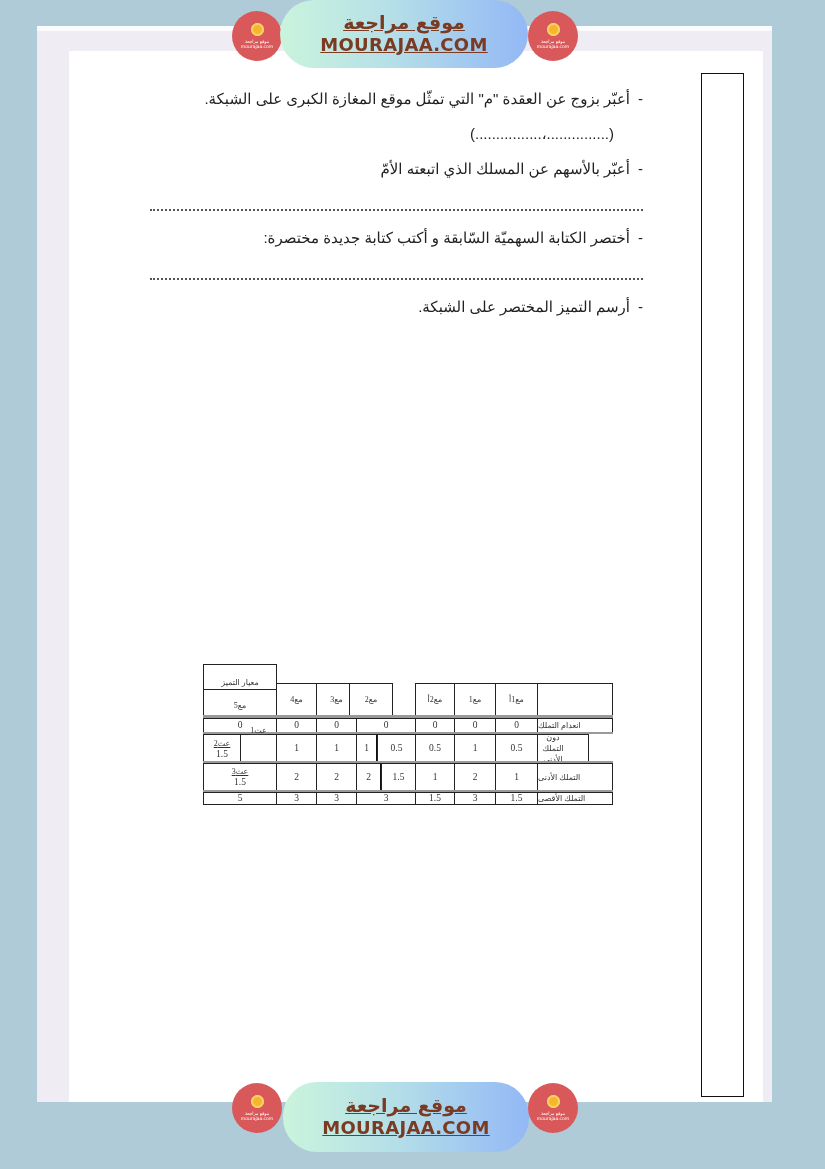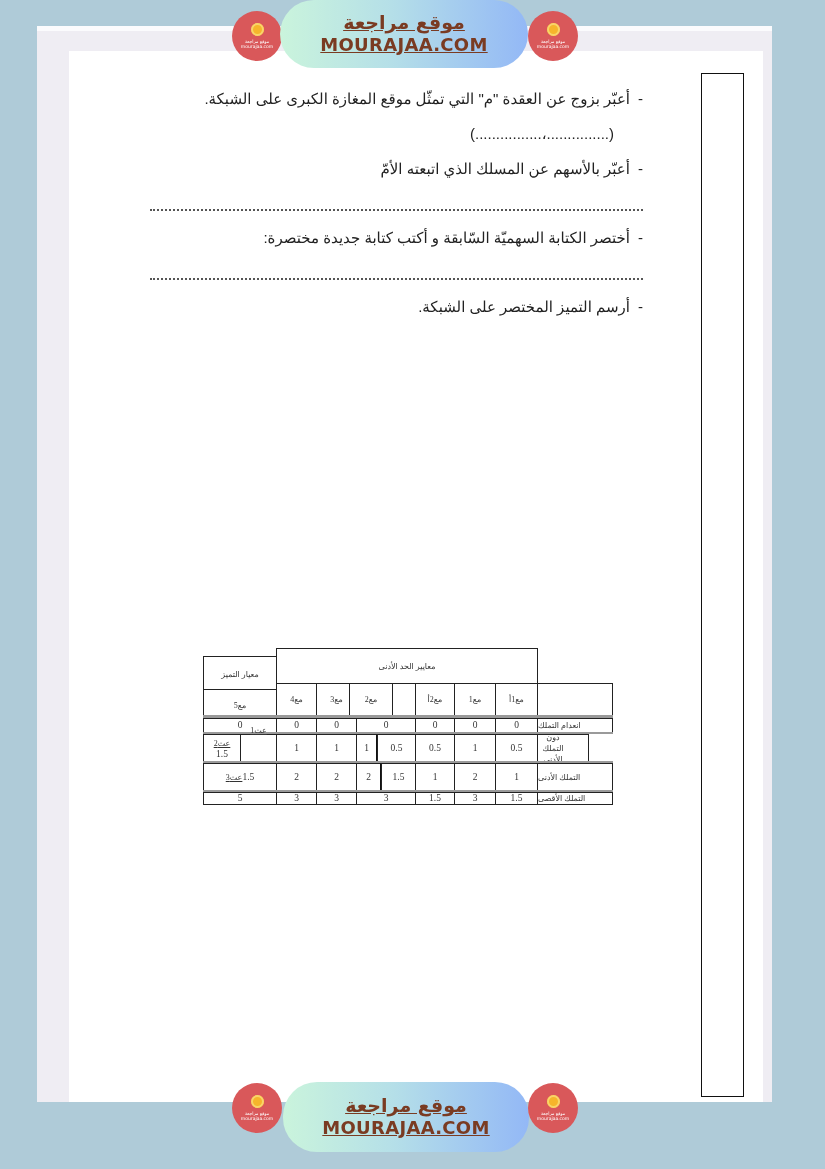--- a/index.html
+++ b/index.html
@@ -99,22 +99,21 @@
 <div class="q" style="top:229px;">
   <span class="dash">-</span><span>أختصر الكتابة السهميّة السّابقة و أكتب كتابة جديدة مختصرة:</span>
 </div>
 <div class="dots" style="top:278px;"></div>
 <div class="q" style="top:298px;">
   <span class="dash">-</span><span>أرسم التميز المختصر على الشبكة.</span>
 </div>
 
 <div class="grid">
 
-  <div class="cell hd" style="left:0;top:8px;width:74px;height:36px;">معيار التميز</div>
-  <div class="cell hd" style="left:73px;top:0;width:262px;height:36px;">معايير الحد الأدنى</div>
+  <div class="cell hd" style="left:0;top:16px;width:74px;height:36px;">معيار التميز</div>
 
   <div class="cell hd" style="left:0;top:41px;width:74px;height:33px;">مع5</div>
   <div class="cell hd" style="left:73px;top:35px;width:41px;height:33px;text-align:center;">مع4</div>
   <div class="cell hd" style="left:113px;top:35px;width:41px;height:33px;">مع3</div>
   <div class="cell hd" style="left:146px;top:35px;width:44px;height:33px;">مع2</div>
   <div class="cell hd" style="left:212px;top:35px;width:40px;height:33px;">مع2أ</div>
   <div class="cell hd" style="left:251px;top:35px;width:42px;height:33px;">مع1</div>
   <div class="cell hd" style="left:292px;top:35px;width:43px;height:33px;">مع1أ</div>
   <div class="cell hd" style="left:334px;top:35px;width:76px;height:33px;border-left:1px solid #222;"></div>
   <div class="sep" style="top:67px;width:410px;"></div>
@@ -140,21 +139,21 @@
   <div class="cell" style="left:73px;top:86px;width:41px;height:29px;">1</div>
   <div class="cell" style="left:113px;top:86px;width:41px;height:29px;">1</div>
   <div class="cell" style="left:153px;top:86px;width:22px;height:29px;border-right:2px solid #111;">1</div>
   <div class="cell" style="left:174px;top:86px;width:39px;height:29px;">0.5</div>
   <div class="cell" style="left:212px;top:86px;width:40px;height:29px;">0.5</div>
   <div class="cell" style="left:251px;top:86px;width:42px;height:29px;">1</div>
   <div class="cell" style="left:292px;top:86px;width:43px;height:29px;">0.5</div>
   <div class="cell lbl" style="left:334px;top:86px;width:52px;height:29px;">دون التملك الأدنى</div>
   <div class="sep" style="top:113px;width:410px;height:2px;"></div>
 
-  <div class="cell" style="left:0;top:115px;width:74px;height:28px;flex-direction:row;">
+  <div class="cell" style="left:0;top:115px;width:74px;height:28px;flex-direction:column;">
     <span style="text-decoration:underline;font-size:8px;">عت3</span>
     <span>1.5</span>
   </div>
   <div class="cell" style="left:73px;top:115px;width:41px;height:28px;">2</div>
   <div class="cell" style="left:113px;top:115px;width:41px;height:28px;">2</div>
   <div class="cell" style="left:153px;top:115px;width:26px;height:28px;border-right:2px solid #111;">2</div>
   <div class="cell" style="left:178px;top:115px;width:35px;height:28px;">1.5</div>
   <div class="cell" style="left:212px;top:115px;width:40px;height:28px;">1</div>
   <div class="cell" style="left:251px;top:115px;width:42px;height:28px;">2</div>
   <div class="cell" style="left:292px;top:115px;width:43px;height:28px;">1</div>

